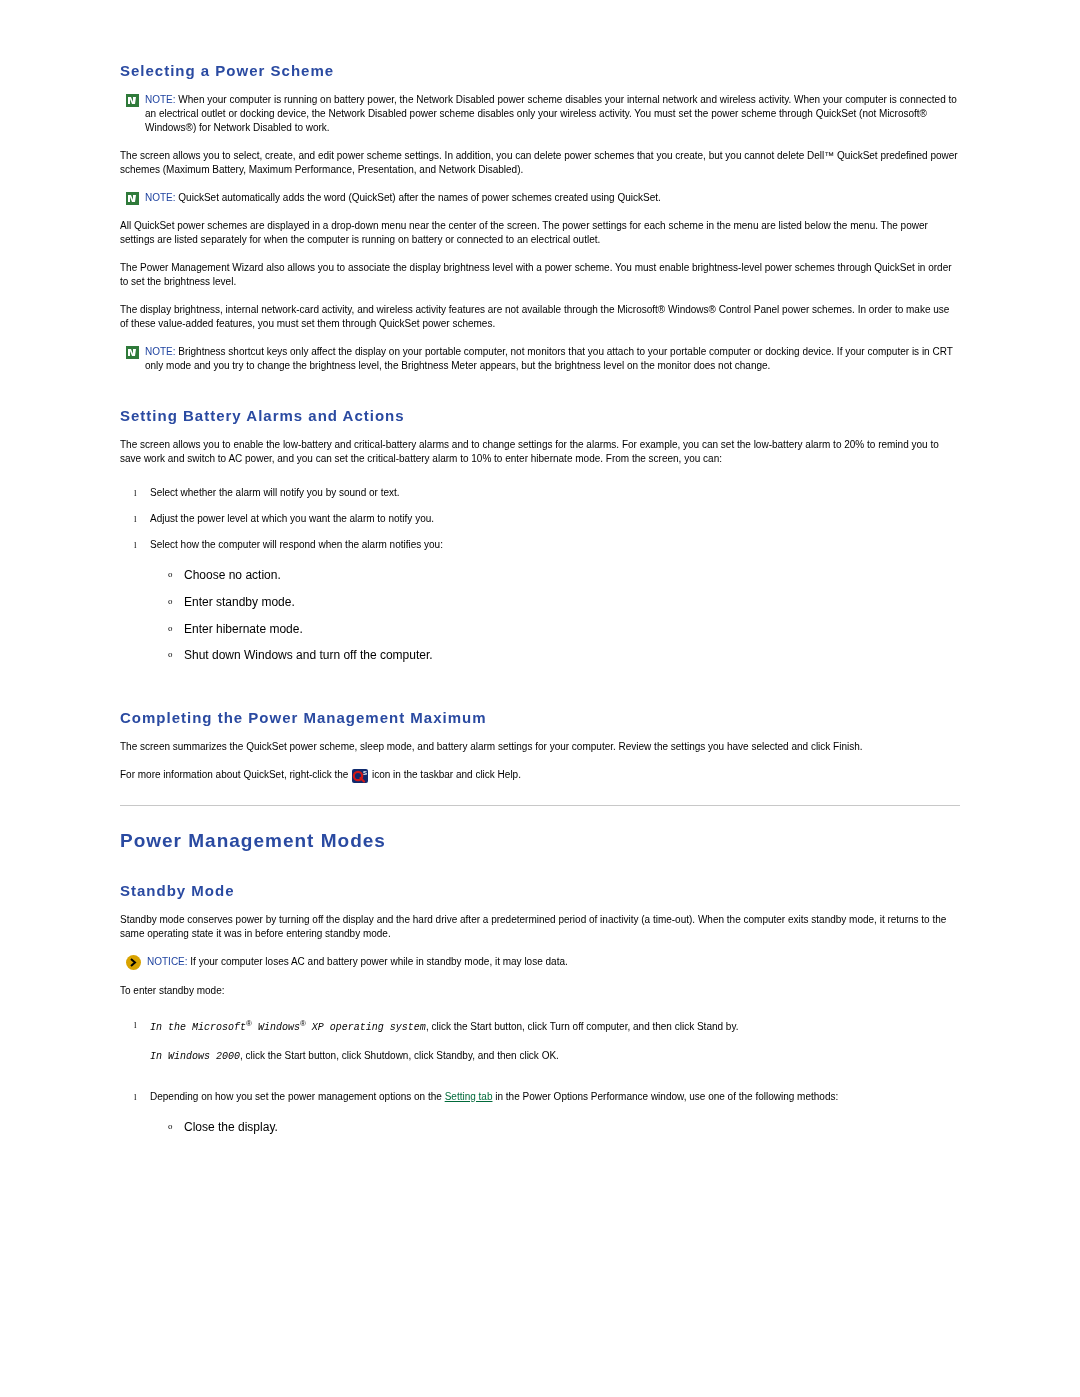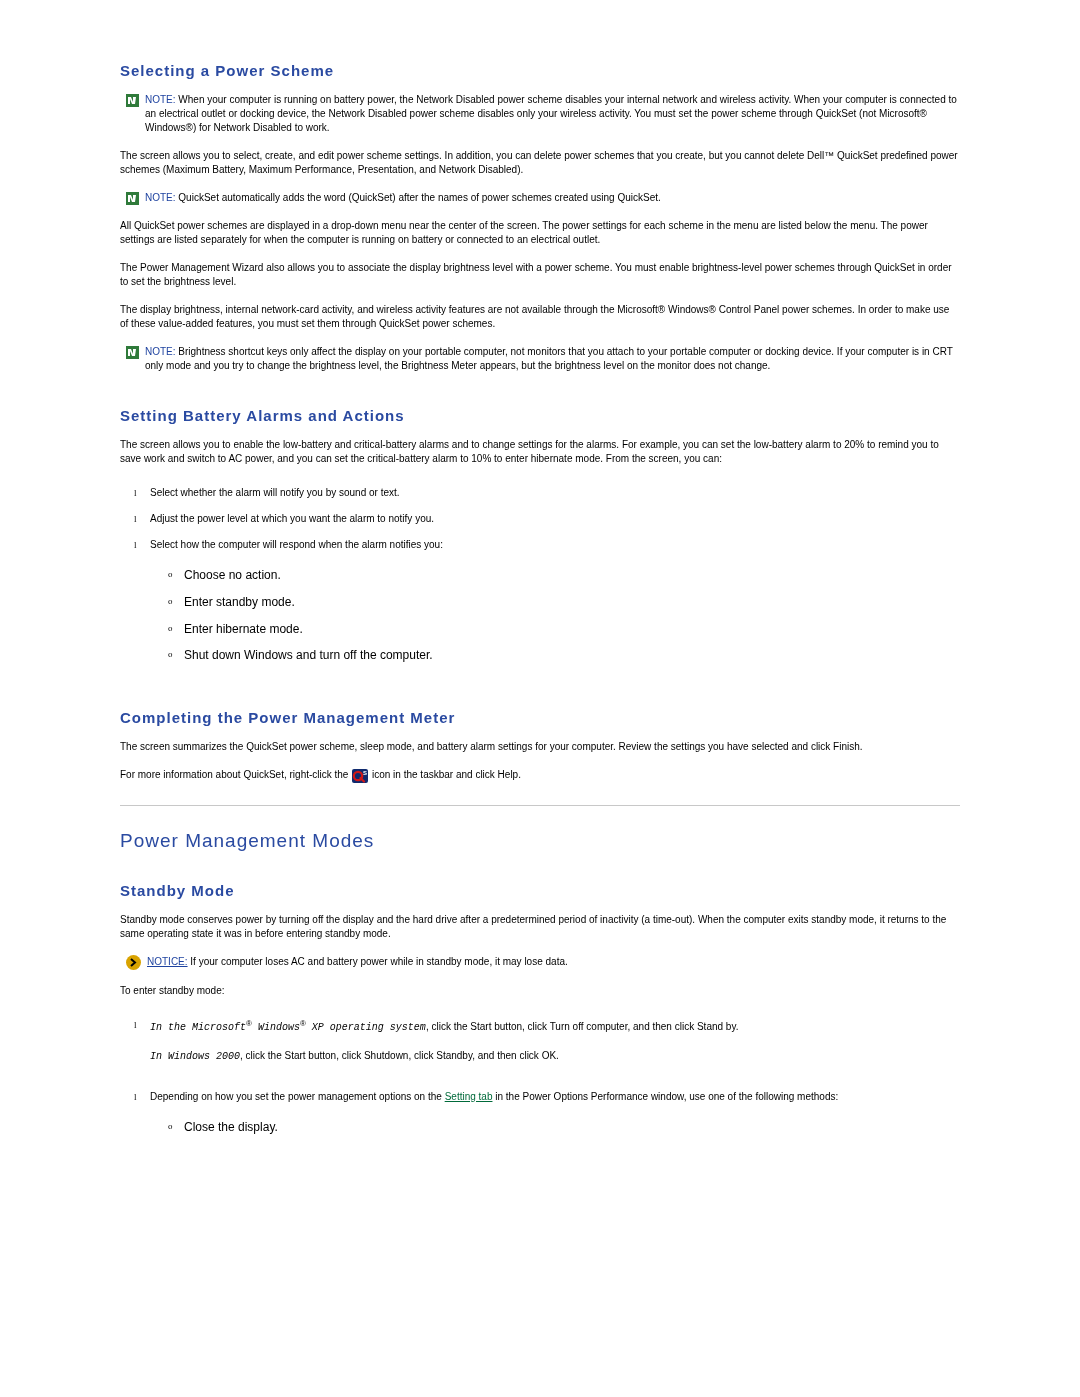--- a/index.html
+++ b/index.html
@@ -17,21 +17,21 @@
   h3.section {
     color: #2a4aa1;
     font-size: 15px;
     font-weight: bold;
     letter-spacing: 1px;
     margin: 0 0 14px 0;
   }
   h2.major {
     color: #2a4aa1;
     font-size: 19px;
-    font-weight: normal;
+    font-weight: bold;
     letter-spacing: 1px;
     margin: 0 0 20px 0;
   }
   p {
     font-size: 10px;
     line-height: 1.4;
     margin: 0 0 14px 0;
     color: #000;
   }
   .note-row {
@@ -65,21 +65,20 @@
     background: #d9a300;
     margin-right: 6px;
     margin-top: 0;
     display:inline-flex;
     align-items:center;
     justify-content:center;
   }
   .notice-icon svg { display:block; }
   .notice-label {
     color: #1f43a0;
-    text-decoration: underline;
   }
   ul.level1 {
     list-style: none;
     padding-left: 30px;
     margin: 0 0 14px 0;
   }
   ul.level1 > li {
     position: relative;
     font-size: 10px;
     line-height: 1.4;
@@ -200,21 +199,21 @@
         <li>Choose no action.</li>
         <li>Enter standby mode.</li>
         <li>Enter hibernate mode.</li>
         <li>Shut down Windows and turn off the computer.</li>
       </ul>
     </li>
   </ul>
 
   <div class="gap"></div>
 
-  <h3 class="section">Completing the Power Management Meter</h3>
+  <h3 class="section">Completing the Power Management Maximum</h3>
 
   <p>The screen summarizes the QuickSet power scheme, sleep mode, and battery alarm settings for your computer. Review the settings you have selected and click Finish.</p>
 
   <p>
     <span>For more information about QuickSet, right-click the </span>
     <span class="qs-icon">
       <svg width="16" height="14" viewBox="0 0 16 14">
         <rect x="0" y="0" width="16" height="14" rx="2" fill="#102a6e"></rect>
         <circle cx="6" cy="7" r="4.2" fill="none" stroke="#d01818" stroke-width="2.2"></circle>
         <path d="M8.5 9 L12 12.5" stroke="#d01818" stroke-width="2.2" stroke-linecap="round"></path>

